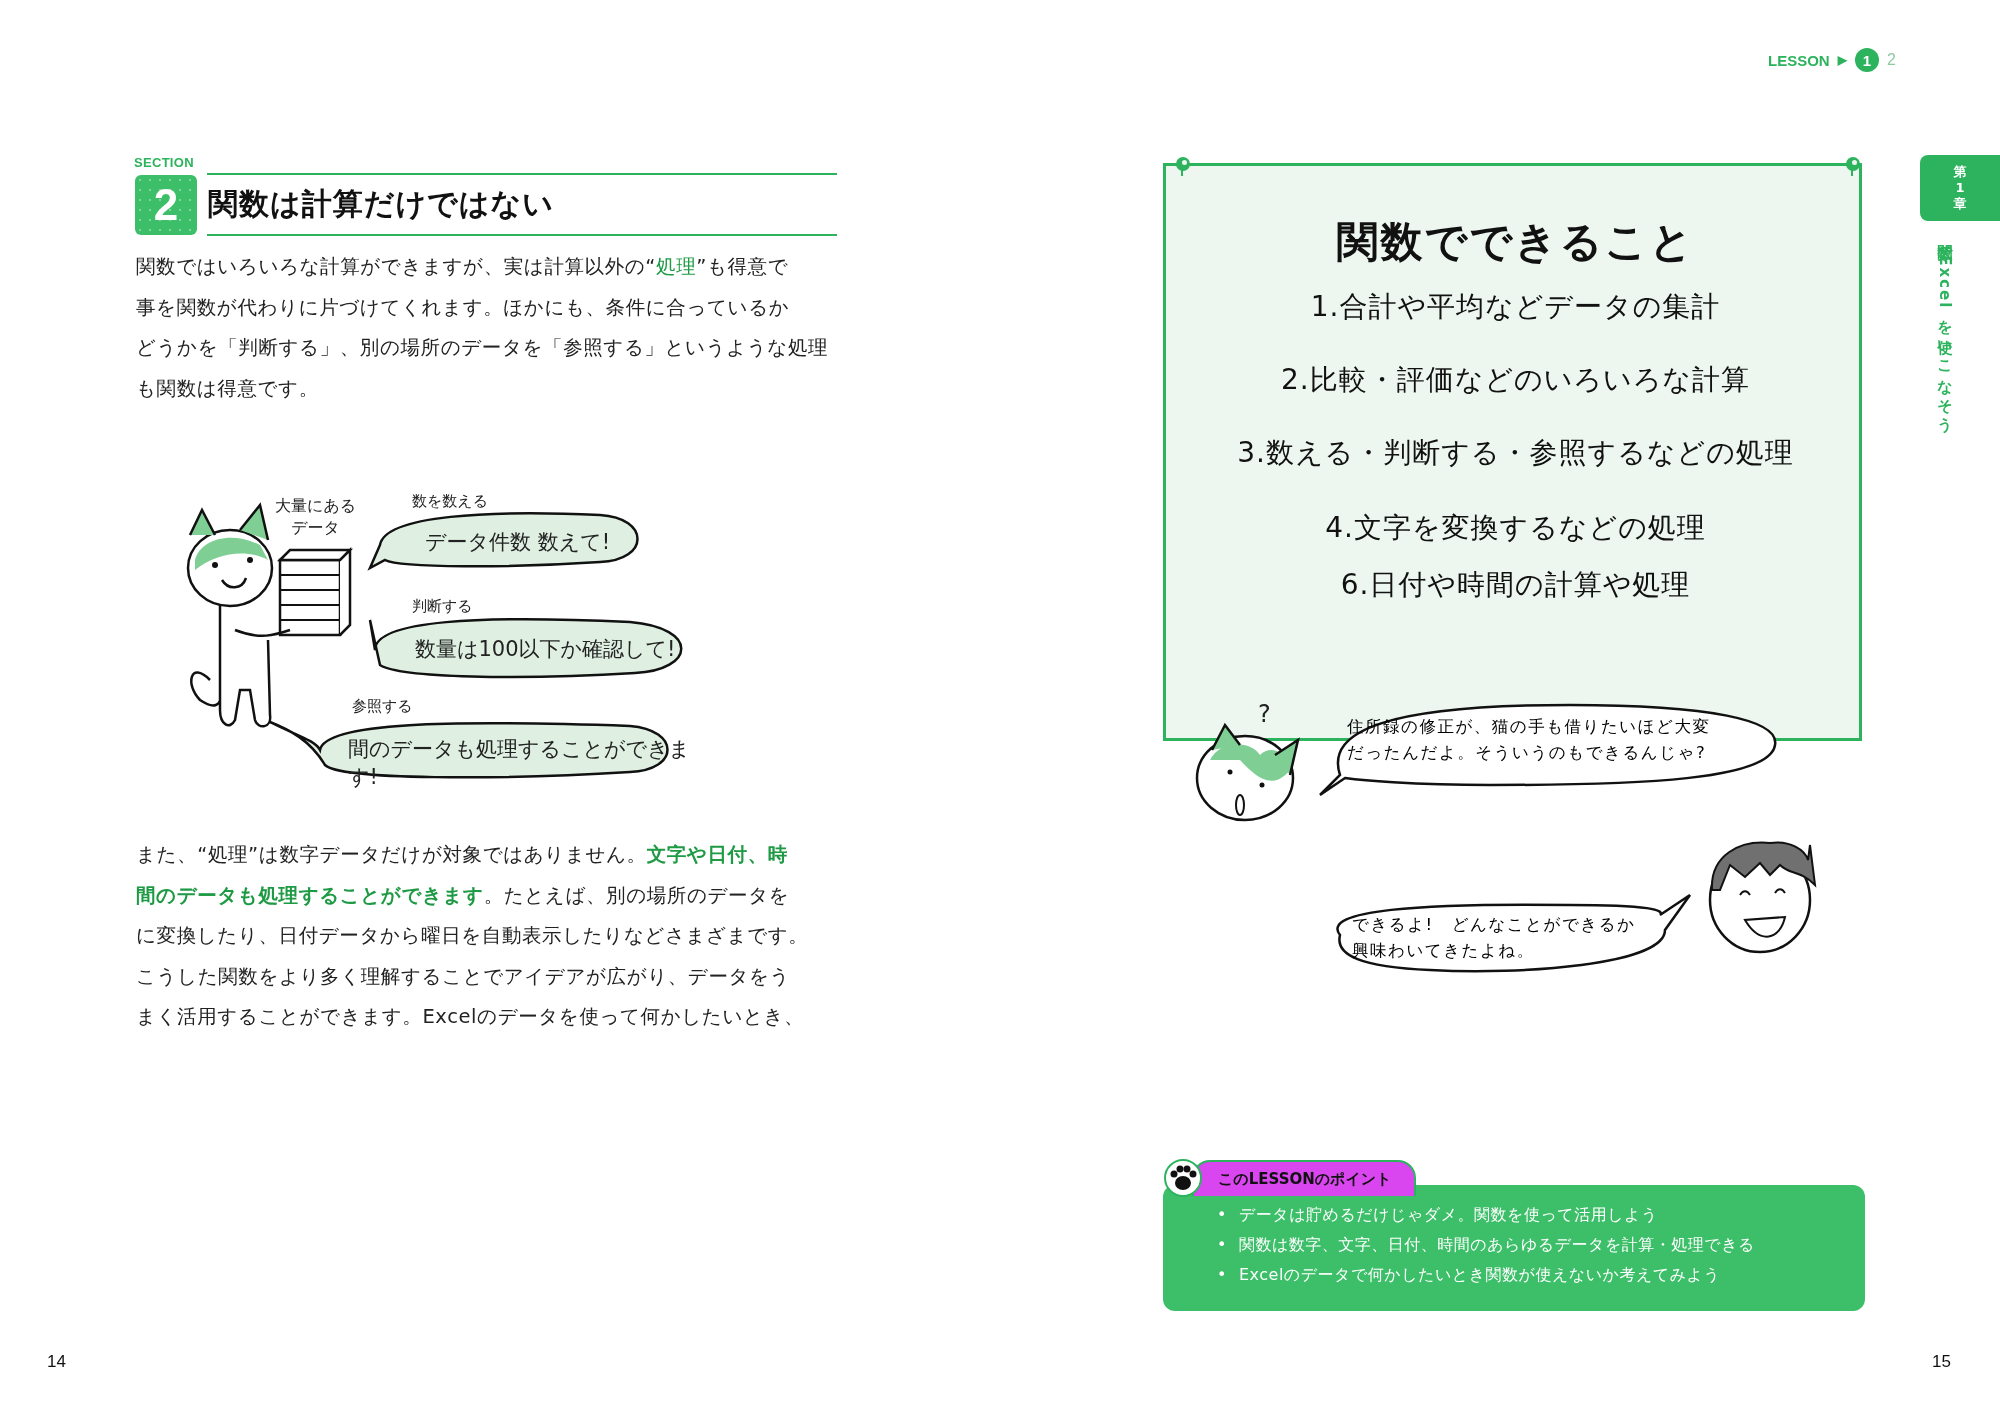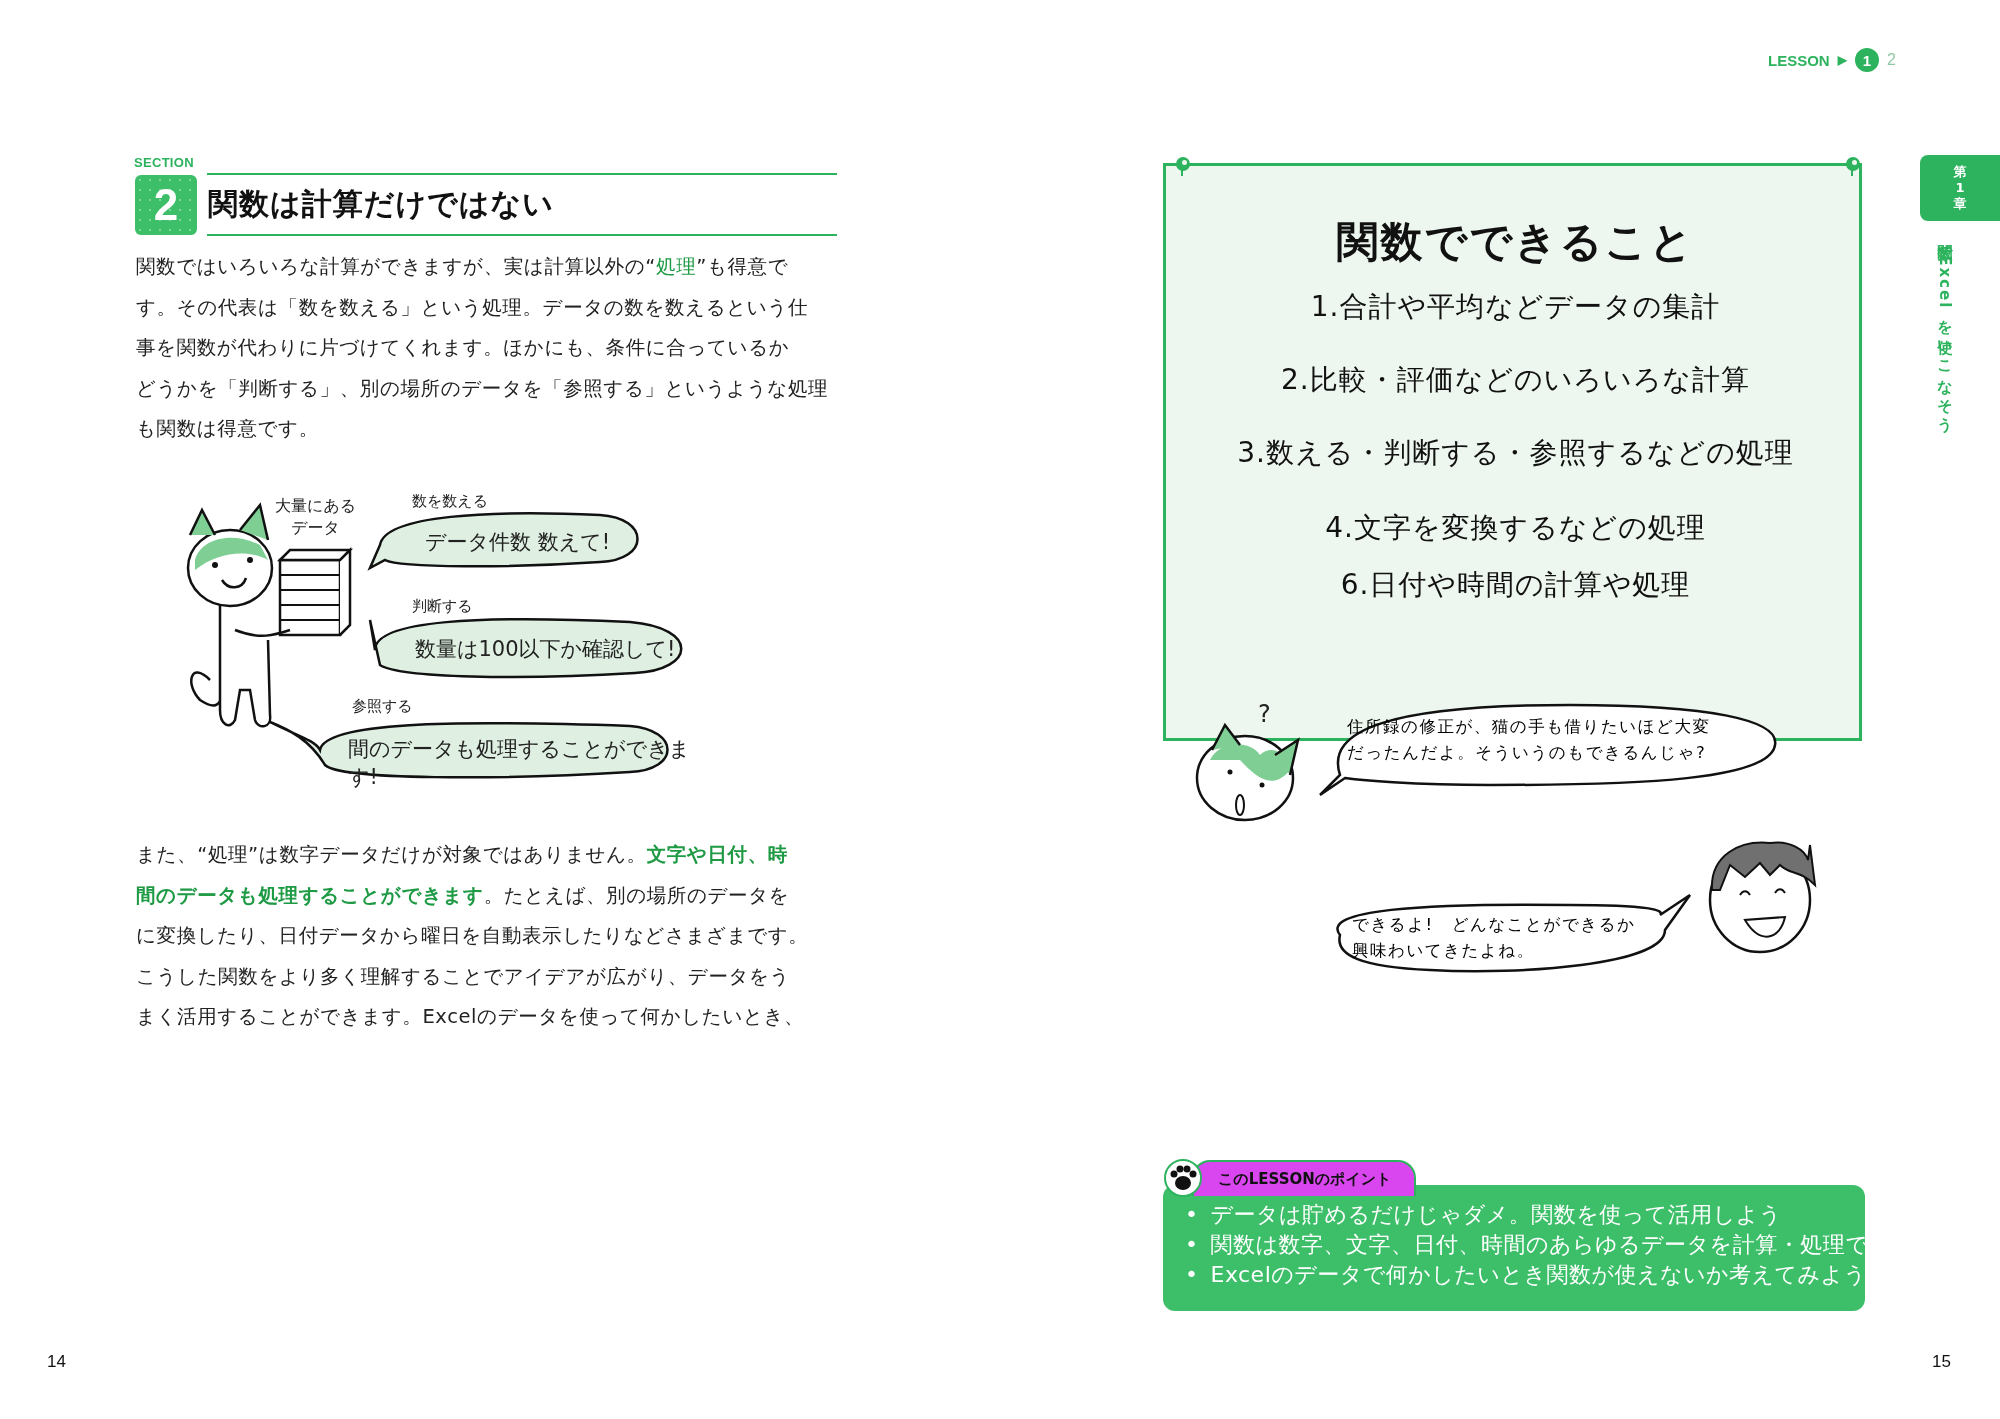--- a/index.html
+++ b/index.html
@@ -52,37 +52,36 @@
 
   
   .bubble-text { font-size:16.5px; line-height:26px; color:#000000; letter-spacing:1.5px; }
 
   
   .pt-box { left:1163px; top:1185px; width:702px; height:126px; background:#3cbf68; border-radius:12px; }
   .pt-tab { left:1192px; top:1160px; height:34px; padding:0 22px 0 24px; background:#d946ef; border:2px solid #2db35d;
             border-bottom:none; border-radius:18px 18px 0 0; display:flex; align-items:center;
             font-weight:bold; font-size:15px; color:#111; }
   .paw { left:1163px; top:1158px; width:40px; height:40px; }
-  .pt-list { left:1185px; top:1200px; margin:0; padding:0; list-style:none; color:#fff; font-size:22px; line-height:30px; letter-spacing:0.5px; }
+  .pt-list { left:1217px; top:1200px; margin:0; padding:0; list-style:none; color:#fff; font-size:16px; line-height:30px; letter-spacing:0.5px; }
   .pt-list li::before { content:"•"; margin-right:12px; }
 
   .page-num { font-family:"Liberation Sans", sans-serif; font-size:17px; color:#111; }
 </style>
 </head>
 <body>
 
 <div class="abs sec-label">SECTION</div>
 <div class="abs sec-num">2</div>
 <div class="abs sec-rule-top"></div>
 <div class="abs sec-title">関数は計算だけではない</div>
 <div class="abs sec-rule-bot"></div>
 
 <div class="abs body-text" style="top:247px;">
   <div><span>関数ではいろいろな計算ができますが、実は計算以外の“</span><span class="green">処理</span><span>”も得意で</span></div>
-  <div>す。その代表は「数を数える」という処理。データの数を数えるという仕</div>
   <div>事を関数が代わりに片づけてくれます。ほかにも、条件に合っているか</div>
   <div>どうかを「判断する」、別の場所のデータを「参照する」というような処理</div>
   <div>も関数は得意です。</div>
 </div>
 
 <div class="abs illus">
   <svg width="530" height="300" viewBox="0 0 530 300">
 
     <path d="M30 190 C 10 170, 5 195, 20 210 C 35 220, 40 215, 42 205" fill="#fff" stroke="#111" stroke-width="2.5"></path>
 

